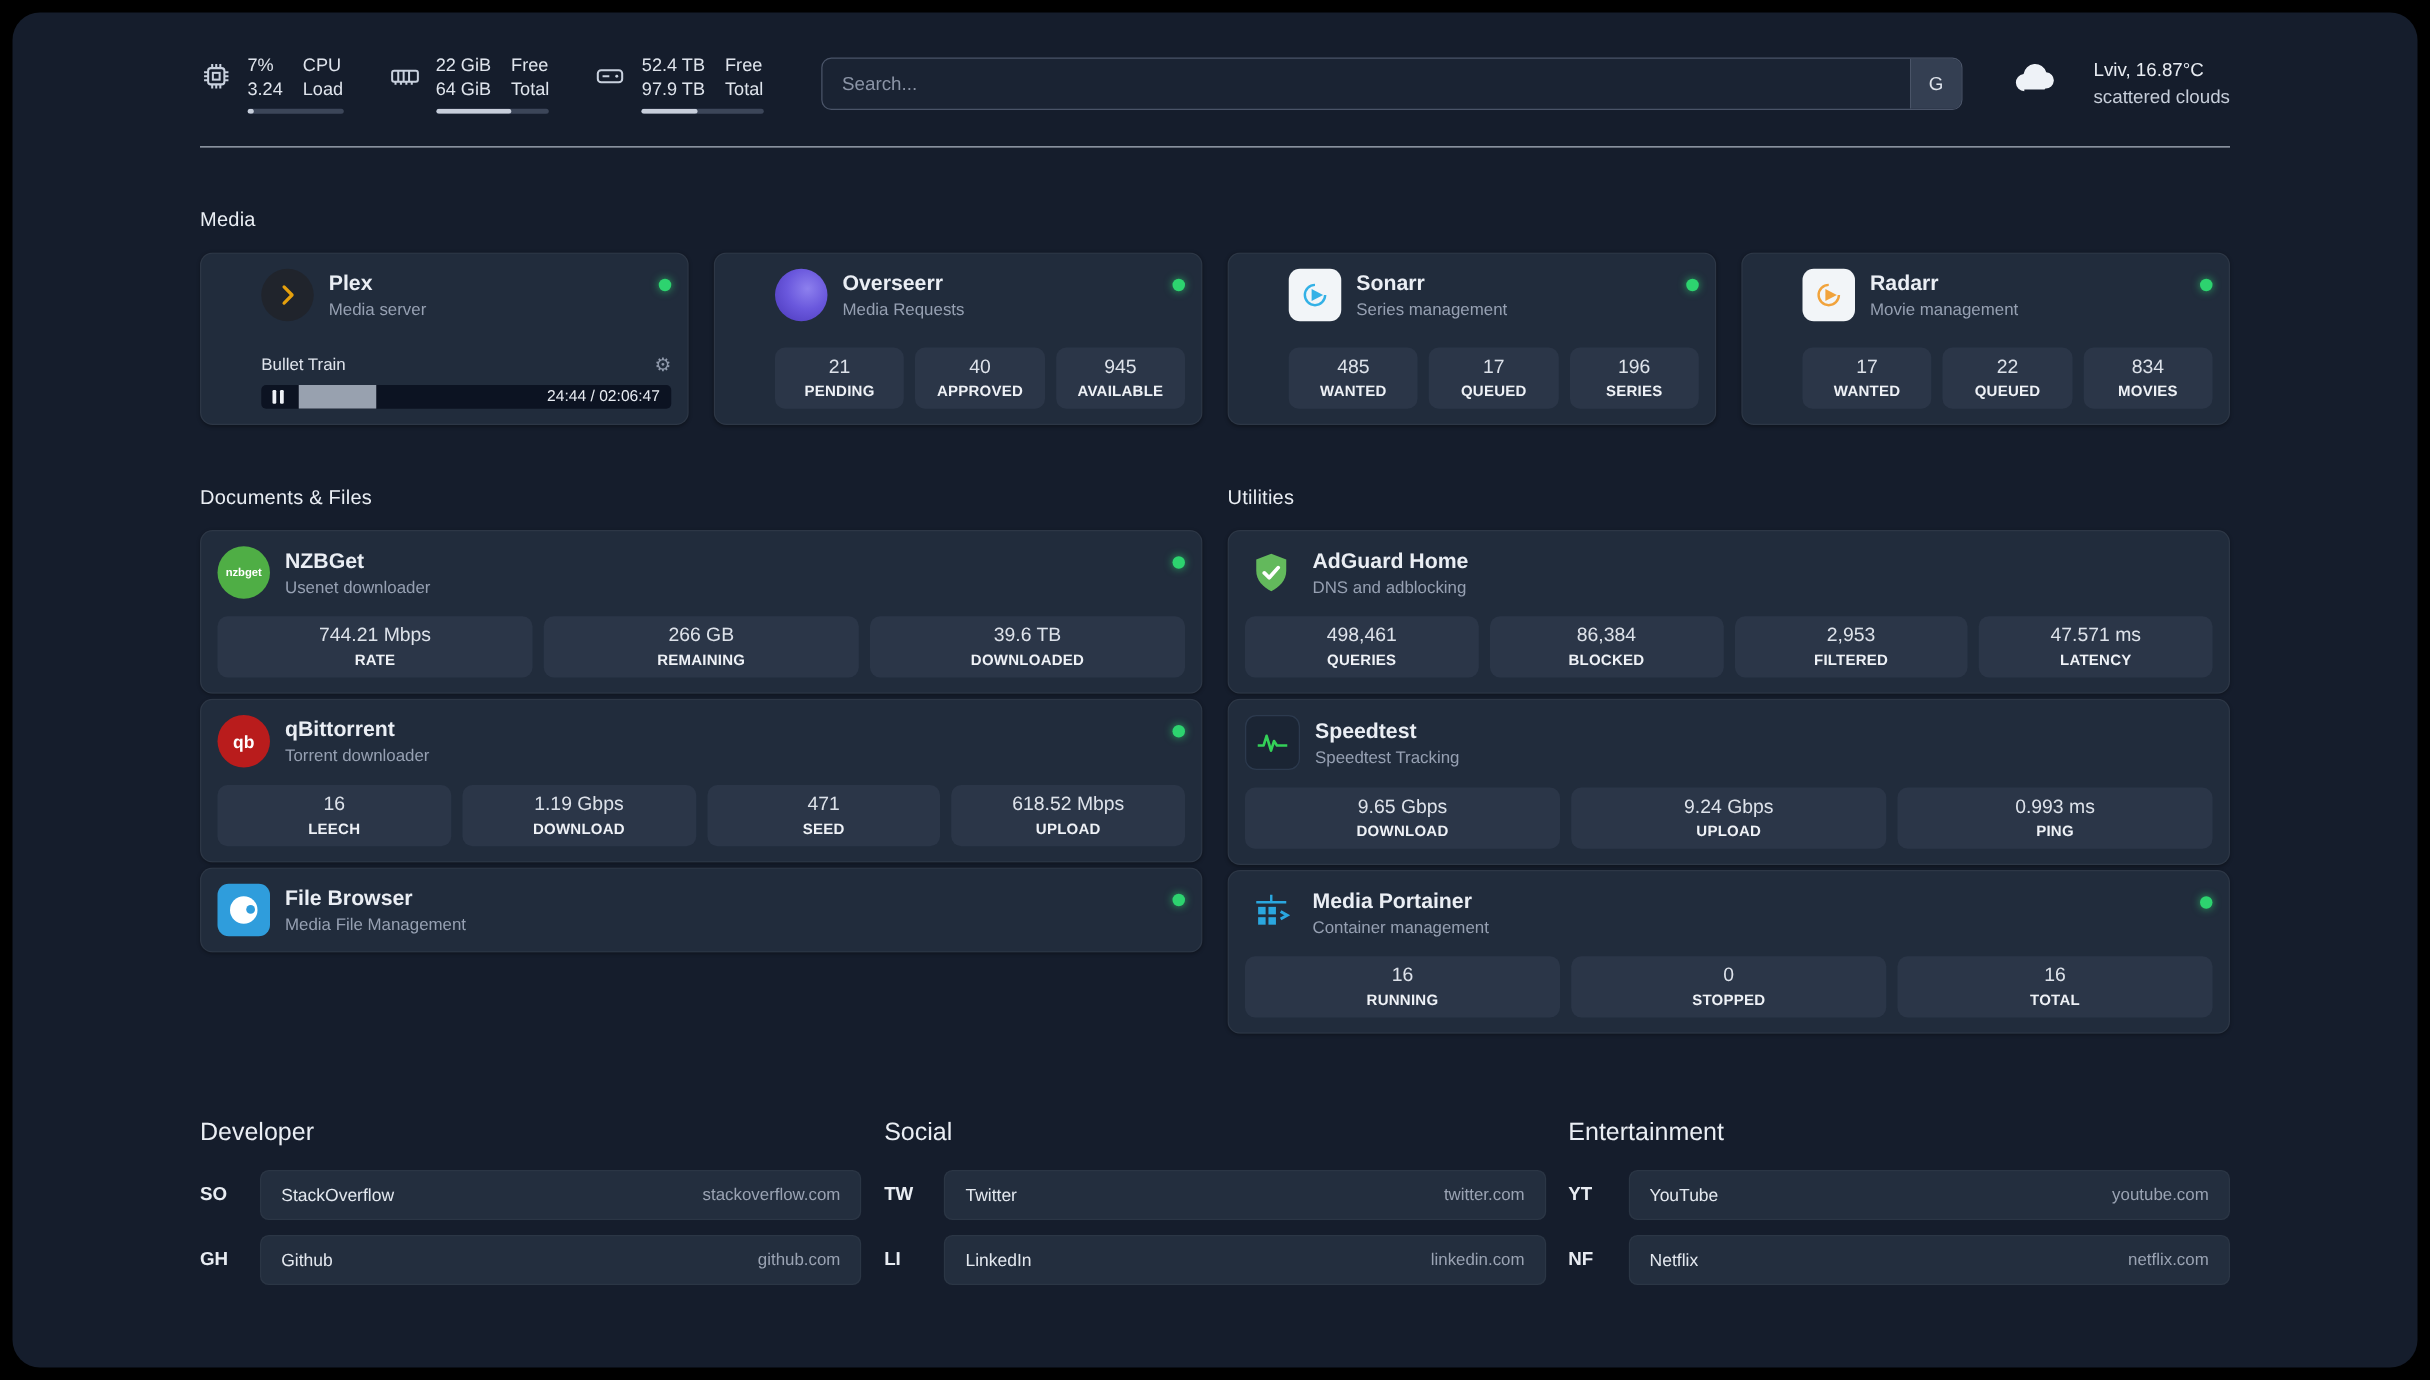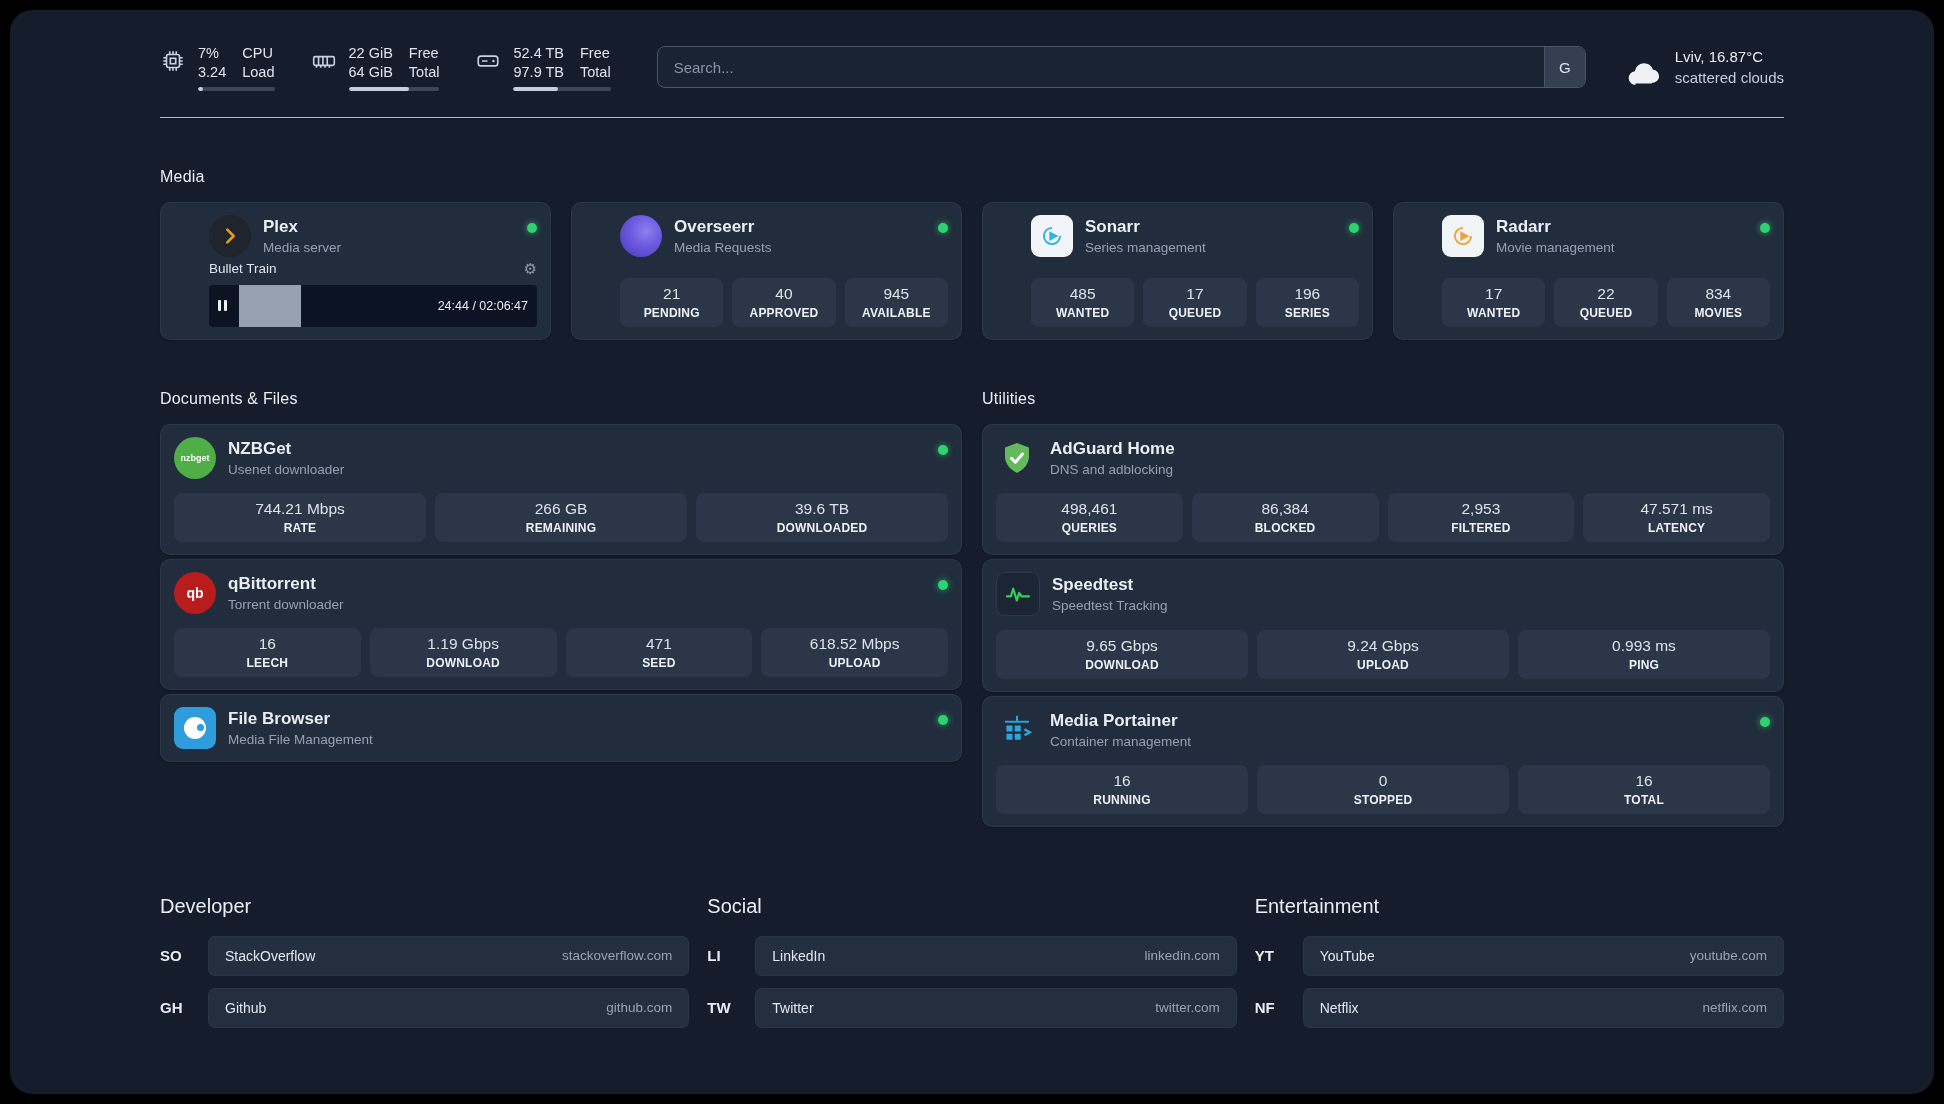--- a/index.html
+++ b/index.html
@@ -15,21 +15,21 @@
   .metric-cols{display:flex;gap:16px;font-size:14.5px;line-height:1.3;color:#dfe4ec;}
   .metric-bar{margin-top:5px;height:4px;border-radius:2px;background:#3c4659;overflow:hidden;}
   .metric-bar i{display:block;height:100%;background:#c7cedb;border-radius:2px;}
   .searchbox{flex:1;display:flex;align-items:stretch;height:40px;margin:0 40px 0 10px;
              border:1px solid #4a5468;border-radius:8px;background:#1a2333;}
   .searchbox input{flex:1;background:transparent;border:none;outline:none;color:#e8ecf2;
                    font-size:15px;padding:0 16px;font-family:"Liberation Sans",sans-serif;}
   .searchbox input::placeholder{color:#8b94a6;}
   .search-btn{width:40px;display:grid;place-items:center;background:#343f52;border-left:1px solid #4a5468;
               border-radius:0 7px 7px 0;color:#dfe4ec;font-size:15px;cursor:pointer;}
-  .weather{display:flex;align-items:flex-end;gap:13px;}
+  .weather{display:flex;align-items:flex-start;gap:29px;}
   .weather-text{font-size:15px;line-height:1.4;}
   .weather-text .cond{color:#c6cdd9;}
   .divider{margin-top:26px;height:1px;background:rgba(214,222,235,.8);}
 
   
   .section-title{font-size:16px;font-weight:500;color:#eaeef4;margin:50px 0 16px;letter-spacing:.2px;}
   .media-grid{display:grid;grid-template-columns:repeat(4,1fr);gap:20px;}
   .media-grid .card{min-height:112px;padding-left:48px;}
   .cols{display:grid;grid-template-columns:1fr 1fr;gap:0 20px;align-items:start;}
 
@@ -45,21 +45,21 @@
   .stats{display:flex;gap:9px;margin-top:14px;}
   .media-grid .stats{margin-top:auto;}
   .stat{flex:1;background:#2b3648;border-radius:8px;padding:7px 4px;text-align:center;}
   .stat-value{font-size:15.5px;color:#dde2ea;}
   .stat-label{font-size:12px;font-weight:700;color:#eef1f6;margin-top:3px;letter-spacing:.2px;}
 
   
   .player{margin-top:auto;}
   .player-top{display:flex;align-items:center;font-size:13.5px;color:#dfe4ec;margin-bottom:7px;}
   .gear{margin-left:auto;color:#8f99ab;font-size:15px;cursor:pointer;}
-  .player-bar{position:relative;height:42px;background:#0c1322;border-radius:4px;display:flex;
+  .player-bar{position:relative;height:19px;background:#0c1322;border-radius:4px;display:flex;
               align-items:center;padding:0 9px;overflow:hidden;}
   .bar-fill{position:absolute;left:30px;top:0;bottom:0;background:#98a1af;}
   .pause{position:relative;z-index:2;display:flex;gap:3px;cursor:pointer;}
   .pause i{width:3px;height:11px;background:#eef1f6;border-radius:1px;}
   .player-time{position:relative;z-index:2;margin-left:auto;font-size:12.5px;color:#e8ecf2;}
 
   
   .app-icon{width:42px;height:42px;flex:none;display:grid;place-items:center;}
   .round{border-radius:50%;}
   .sq{border-radius:9px;}
@@ -494,31 +494,31 @@
             <span class="bm-name">Github</span>
             <span class="bm-url">github.com</span>
           </div>
         </div>
 
       </div>
 
       <div>
         <div class="bm-title">Social</div>
         <div class="bm-row">
+          <div class="bm-abbr">TW</div>
+          <div class="bm-pill">
+            <span class="bm-name">Twitter</span>
+            <span class="bm-url">twitter.com</span>
+          </div>
+        </div>
+        <div class="bm-row">
           <div class="bm-abbr">LI</div>
           <div class="bm-pill">
             <span class="bm-name">LinkedIn</span>
             <span class="bm-url">linkedin.com</span>
-          </div>
-        </div>
-        <div class="bm-row">
-          <div class="bm-abbr">TW</div>
-          <div class="bm-pill">
-            <span class="bm-name">Twitter</span>
-            <span class="bm-url">twitter.com</span>
           </div>
         </div>
       </div>
 
       <div>
         <div class="bm-title">Entertainment</div>
         <div class="bm-row">
           <div class="bm-abbr">YT</div>
           <div class="bm-pill">
             <span class="bm-name">YouTube</span>

